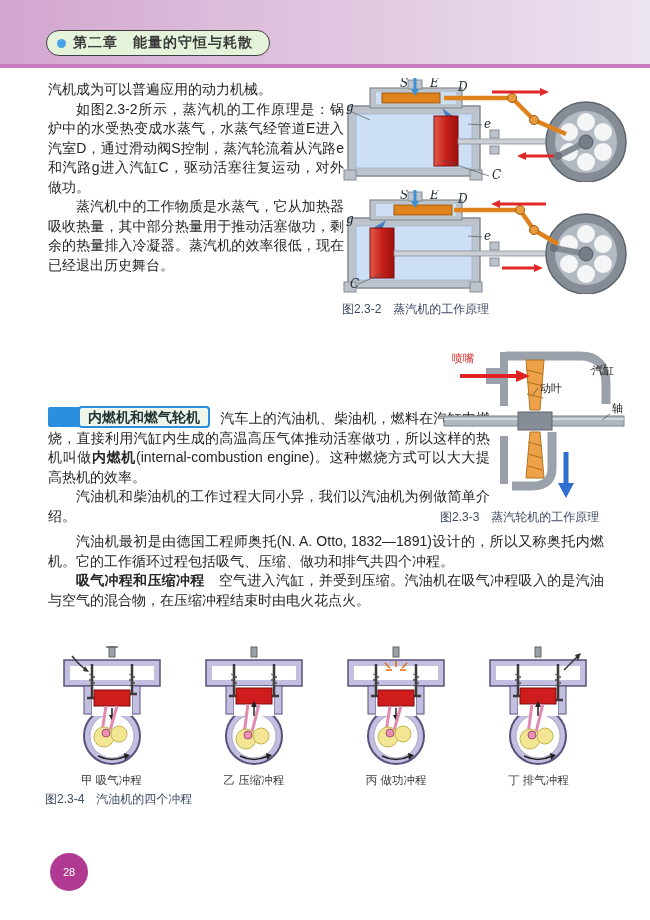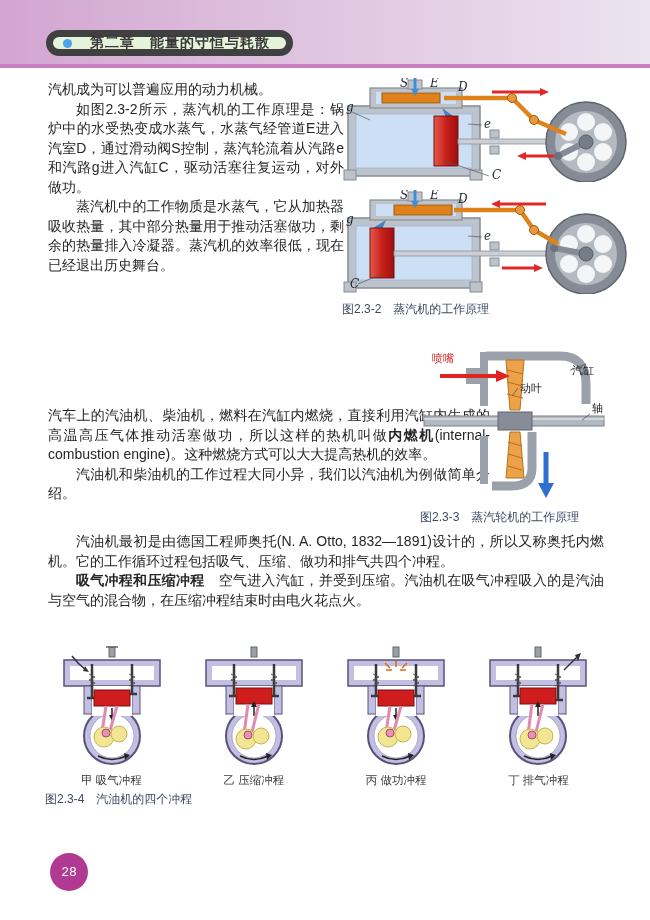--- a/index.html
+++ b/index.html
@@ -2,51 +2,51 @@
 <html><head>
 <meta charset="utf-8">
 <style>
   html,body{margin:0;padding:0;background:#fff;}
   .page{position:relative;width:650px;height:920px;background:#ffffff;overflow:hidden;
         font-family:"Liberation Sans","DejaVu Sans",sans-serif;color:#262626;}
   
   .band{position:absolute;left:0;top:0;width:650px;height:64px;
         background:linear-gradient(90deg,#d2a5d1 0%,#dcbcdb 35%,#ece3f0 100%);
         border-bottom:4px solid #c77fc2;}
-  .chapter-badge{position:absolute;left:46px;top:30px;height:26px;display:flex;align-items:center;gap:18px;
-        background:#e5f3da;border:7px solid #404040;border-radius:14px;padding:0 16px 0 10px;box-sizing:border-box;}
+  .chapter-badge{position:absolute;left:46px;top:30px;height:26px;display:flex;align-items:center;gap:7px;
+        background:#e5f3da;border:1px solid #404040;border-radius:14px;padding:0 16px 0 10px;box-sizing:border-box;}
   .chapter-dot{width:9px;height:9px;border-radius:50%;background:#4aa3e8;}
   .chapter-text{font-size:14px;font-weight:bold;color:#3a3a3a;letter-spacing:1px;white-space:nowrap;}
   
   .txt{position:absolute;font-size:14px;line-height:19.5px;text-align:justify;color:#262626;}
   .txt p{margin:0;}
   .indent{text-indent:2em;}
   .col1{left:48px;top:80px;width:296px;}
   .sect{left:48px;top:406px;width:442px;}
   .otto{left:48px;top:532px;width:556px;}
   
   .sec-badge{display:inline-flex;align-items:center;vertical-align:-4px;margin-right:10px;height:22px;position:relative;}
   .sec-badge .blue{width:44px;height:20px;background:#2b8fe0;border-radius:2px;}
   .sec-badge .pill{margin-left:-14px;background:#eff7ec;border:2px solid #2b8fe0;border-radius:4px;
         padding:0 8px;font-weight:bold;font-size:14px;color:#233;line-height:18px;white-space:nowrap;}
   
   .fig{position:absolute;}
   .fig-caption{font-size:12px;color:#3d4a63;margin-top:3px;white-space:nowrap;}
   .fig232{left:342px;top:78px;width:292px;}
-  .fig233{left:420px;top:342px;width:190px;}
+  .fig233{left:440px;top:342px;width:190px;}
   .fig234{left:45px;top:646px;width:560px;}
   .strokes-row{display:flex;justify-content:space-between;}
   .stroke-cell{width:133px;text-align:center;}
   .stroke-label{font-size:11.5px;color:#3b3b3b;margin-top:1px;white-space:nowrap;}
   .fig-label{font-family:"DejaVu Serif","Liberation Serif",serif;font-style:italic;font-size:12px;fill:#1f2733;}
   .cn-label{font-size:11px;fill:#222;font-family:"Liberation Sans",sans-serif;}
   
   .page-num{position:absolute;left:50px;top:853px;width:38px;height:38px;border-radius:50%;
         background:#b03a92;color:#fff;display:flex;align-items:center;justify-content:center;
-        font-size:13px;font-family:Liberation Mono, monospace;}
+        font-size:11px;font-family:Liberation Sans, sans-serif;}
   b{font-weight:bold;}
 </style>
 </head>
 <body>
 
 <div class="page">
 
   <div class="band"></div>
   <div class="chapter-badge">
     <span class="chapter-dot"></span>
@@ -186,21 +186,24 @@
         <text class="fig-label" x="8" y="98">C</text>
         <line x1="16" y1="94" x2="40" y2="84" stroke="#555" stroke-width="0.7"></line>
         <line x1="126" y1="46" x2="140" y2="47" stroke="#555" stroke-width="0.7"></line>
       </g>
     </svg>
     <div class="fig-caption">图2.3-2　蒸汽机的工作原理</div>
   </div>
 
   <div class="txt sect">
     <p>
-      <span>汽车上的汽油机、柴油机，燃料在汽缸内燃烧，直接利用汽缸内生成的高温高压气体推动活塞做功，所以这样的热机叫做</span><b>内燃机</b><span>(internal-combustion engine)。这种燃烧方式可以大大提高热机的效率。</span>
+      <span class="sec-badge">
+        <span class="blue"></span>
+        <span class="pill">内燃机和燃气轮机</span>
+      </span><span>汽车上的汽油机、柴油机，燃料在汽缸内燃烧，直接利用汽缸内生成的高温高压气体推动活塞做功，所以这样的热机叫做</span><b>内燃机</b><span>(internal-combustion engine)。这种燃烧方式可以大大提高热机的效率。</span>
     </p>
     <p class="indent">汽油机和柴油机的工作过程大同小异，我们以汽油机为例做简单介绍。</p>
   </div>
 
   <div class="fig fig233">
     <svg width="190" height="160" viewBox="0 0 190 160">
       <g>
         <path d="M66,14 H140 Q166,14 166,42 V62" fill="none" stroke="#9aa1aa" stroke-width="9"></path>
         <rect x="60" y="10" width="8" height="54" fill="#9aa1aa"></rect>
         <rect x="46" y="26" width="22" height="16" fill="#9aa1aa"></rect>

